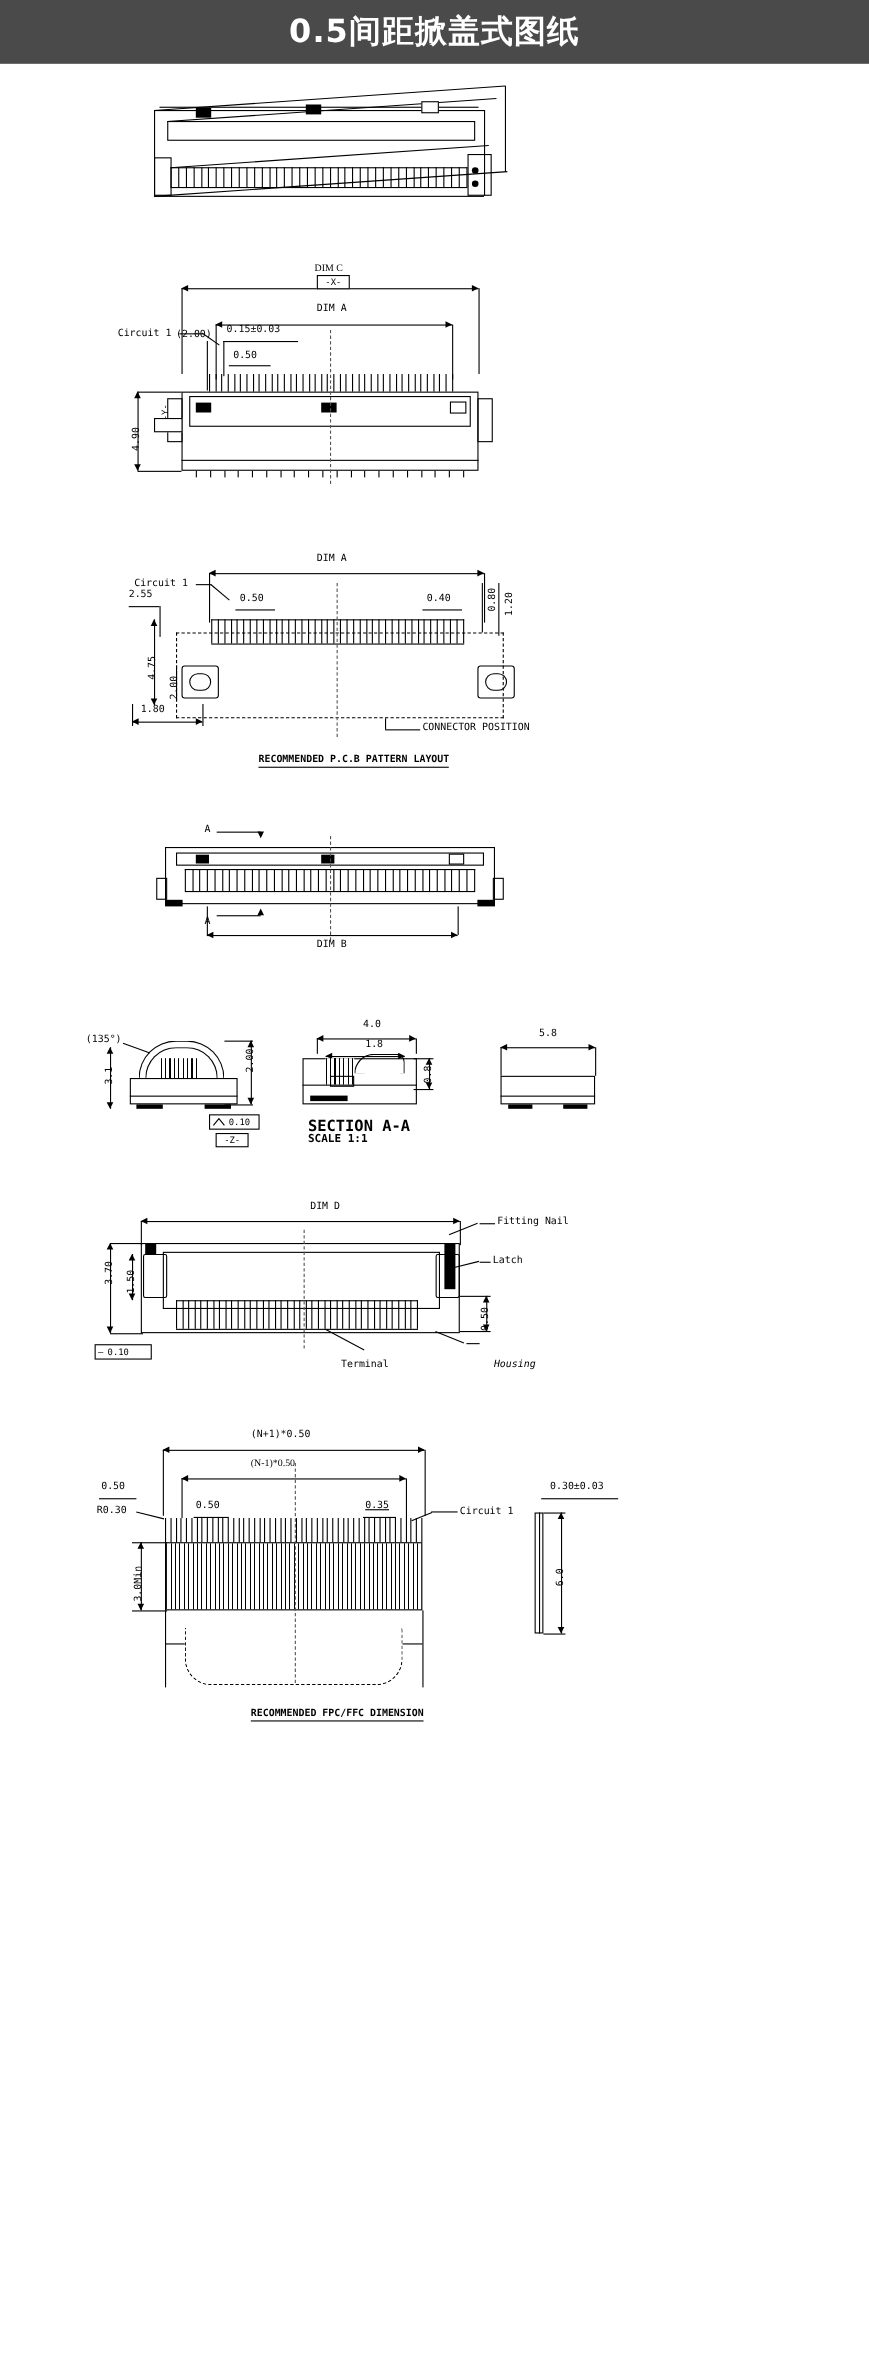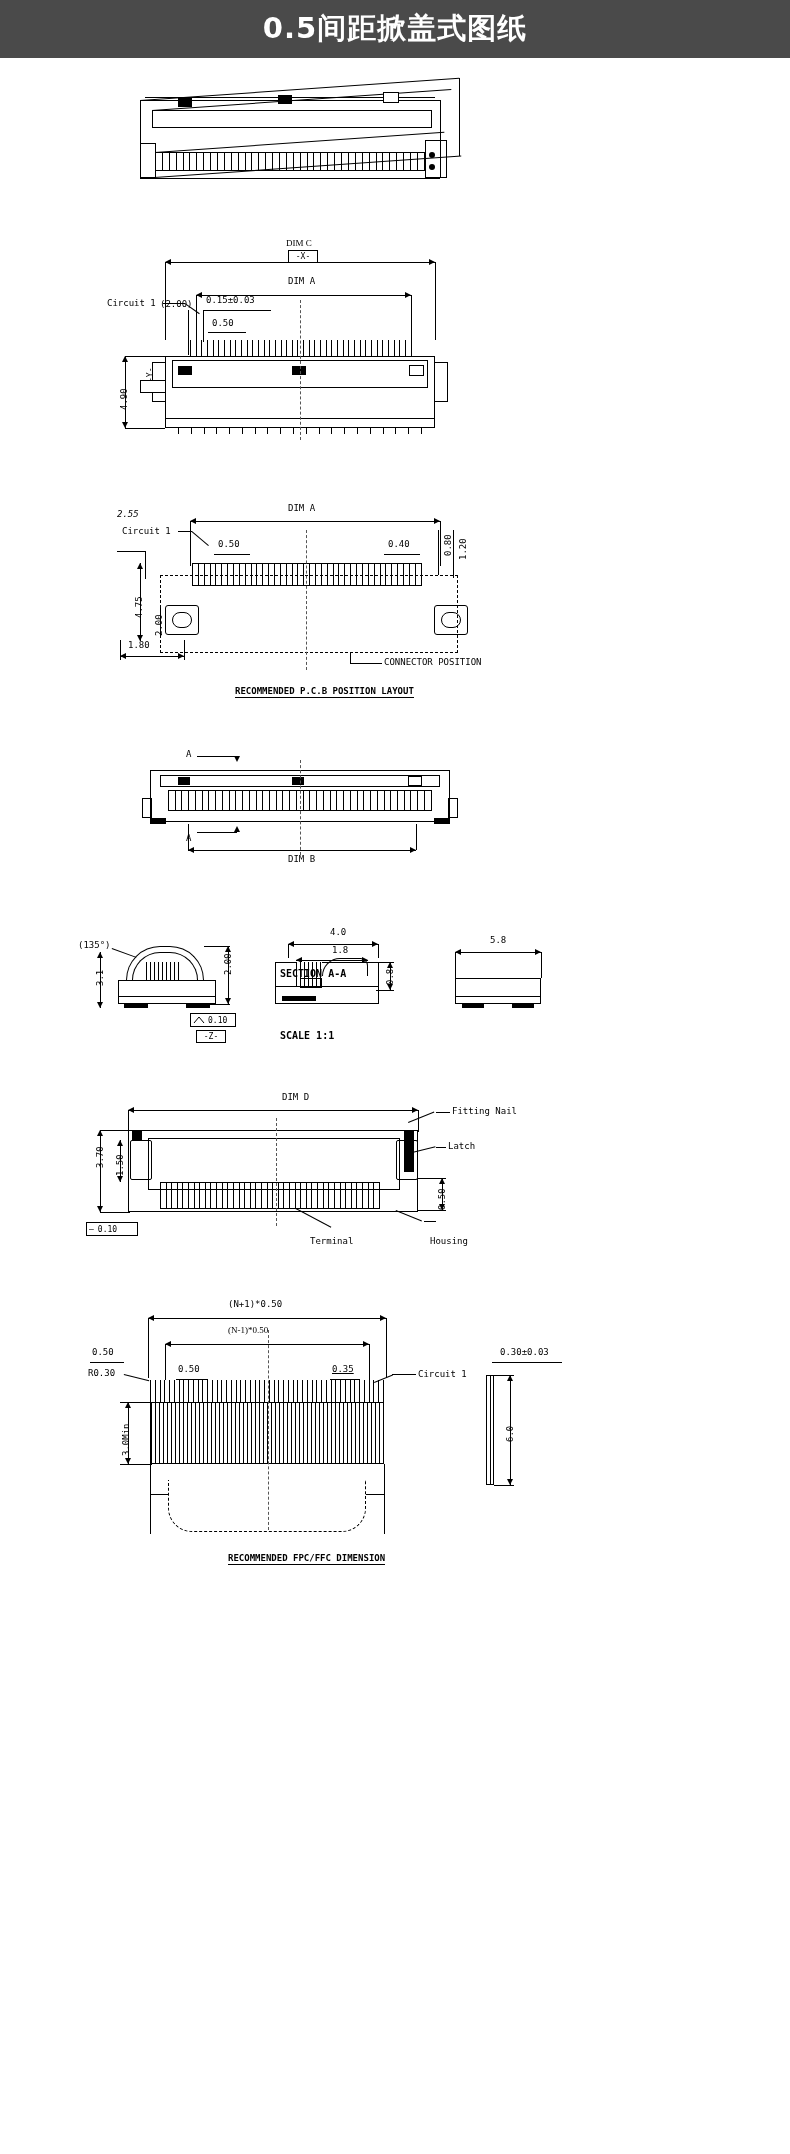--- a/index.html
+++ b/index.html
@@ -342,21 +342,21 @@
 
     <span class="lbl vert" style="left:444px; top:556px;">0.80</span>
     <span class="lbl vert" style="left:459px; top:560px;">1.20</span>
     <div class="ln vl" style="left:438px; top:530px; height:45px;"></div>
     <div class="ln vl" style="left:453px; top:530px; height:48px;"></div>
 
     <span class="lbl" style="left:122px; top:527px;">Circuit 1</span>
     <div class="ln hl" style="left:178px; top:531px; width:14px;"></div>
     <div class="ln" style="left:192px; top:531px; width:22px; height:1px; transform-origin:0 0; transform:rotate(40deg);"></div>
 
-    <span class="lbl" style="left:117px; top:510px;font-style:italic;">2.55</span>
+    <span class="lbl" style="left:117px; top:537px;">2.55</span>
     <div class="ln hl" style="left:117px; top:551px; width:28px;"></div>
     <div class="ln vl" style="left:145px; top:551px; height:28px;"></div>
 
     <div class="comb" style="left:192px; top:563px; width:230px; height:22px;">
       <i></i>
         <i></i>
         <i></i>
         <i></i>
         <i></i>
         <i></i>
@@ -419,21 +419,21 @@
     <span class="lbl" style="left:128px; top:641px;">1.80</span>
     <div class="ln vl" style="left:120px; top:640px; height:20px;"></div>
     <div class="ln vl" style="left:184px; top:640px; height:20px;"></div>
 
     <div class="ln hl" style="left:350px; top:663px; width:32px;"></div>
     <div class="ln vl" style="left:350px; top:653px; height:10px;"></div>
     <span class="lbl" style="left:384px; top:658px;">CONNECTOR POSITION</span>
 
     <div class="cl" style="left:306px; top:530px; height:140px;"></div>
 
-    <span class="underline" style="left:235px; top:686px; font-weight:bold;">RECOMMENDED P.C.B POSITION LAYOUT</span>
+    <span class="underline" style="left:235px; top:686px; font-weight:bold;">RECOMMENDED P.C.B PATTERN LAYOUT</span>
   </div>
 
   <div>
     <span class="lbl" style="left:186px; top:750px;">A</span>
     <div class="ln hl" style="left:197px; top:756px; width:40px;"></div>
     <div class="arrow-d" style="left:234px; top:756px;"></div>
     <span class="lbl" style="left:186px; top:834px;">A</span>
     <div class="ln hl" style="left:197px; top:832px; width:40px;"></div>
     <div class="arrow-u" style="left:234px; top:826px;"></div>
 
@@ -565,21 +565,21 @@
     <div class="boxf" style="left:282px; top:996px; width:34px; height:5px;"></div>
     <div class="box" style="left:300px; top:978px; width:22px; height:10px;"></div>
 
     <div class="ln vl" style="left:390px; top:962px; height:28px;"></div>
     <div class="arrow-u" style="left:387px; top:962px;"></div>
     <div class="arrow-d" style="left:387px; top:984px;"></div>
     <span class="lbl vert" style="left:386px; top:985px;">0.8</span>
     <div class="ln hl" style="left:376px; top:962px; width:18px;"></div>
     <div class="ln hl" style="left:376px; top:990px; width:18px;"></div>
 
-    <span class="lbl b" style="left:280px; top:969px; font-size:10px;">SECTION A-A</span>
+    <span class="lbl b" style="left:280px; top:1017px; font-size:14px;">SECTION A-A</span>
     <span class="lbl b" style="left:280px; top:1031px; font-size:10px;">SCALE    1:1</span>
   </div>
 
   <div>
     <div class="ln hl" style="left:455px; top:952px; width:86px;"></div>
     <div class="arrow-l" style="left:455px; top:949px;"></div>
     <div class="arrow-r" style="left:535px; top:949px;"></div>
     <div class="ln vl" style="left:455px; top:952px; height:26px;"></div>
     <div class="ln vl" style="left:541px; top:952px; height:26px;"></div>
     <span class="lbl" style="left:490px; top:936px;">5.8</span>
@@ -679,21 +679,21 @@
     <div class="ln" style="left:408px; top:1122px; width:28px; height:1px; transform-origin:0 0; transform:rotate(-22deg);"></div>
     <div class="ln hl" style="left:436px; top:1112px; width:14px;"></div>
     <span class="lbl" style="left:452px; top:1107px;">Fitting Nail</span>
 
     <div class="ln" style="left:412px; top:1152px; width:24px; height:1px; transform-origin:0 0; transform:rotate(-14deg);"></div>
     <div class="ln hl" style="left:436px; top:1147px; width:10px;"></div>
     <span class="lbl" style="left:448px; top:1142px;">Latch</span>
 
     <div class="ln" style="left:396px; top:1210px; width:28px; height:1px; transform-origin:0 0; transform:rotate(22deg);"></div>
     <div class="ln hl" style="left:424px; top:1221px; width:12px;"></div>
-    <span class="lbl" style="left:430px; top:1237px;">Housing</span>
+    <span class="lbl" style="left:449px; top:1237px;font-style:italic;">Housing</span>
 
     <div class="ln" style="left:296px; top:1208px; width:40px; height:1px; transform-origin:0 0; transform:rotate(28deg);"></div>
     <span class="lbl" style="left:310px; top:1237px;">Terminal</span>
 
     <div class="cl" style="left:276px; top:1118px; height:108px;"></div>
   </div>
 
   <div>
 
     <span class="lbl" style="left:228px; top:1300px;">(N+1)*0.50</span>

